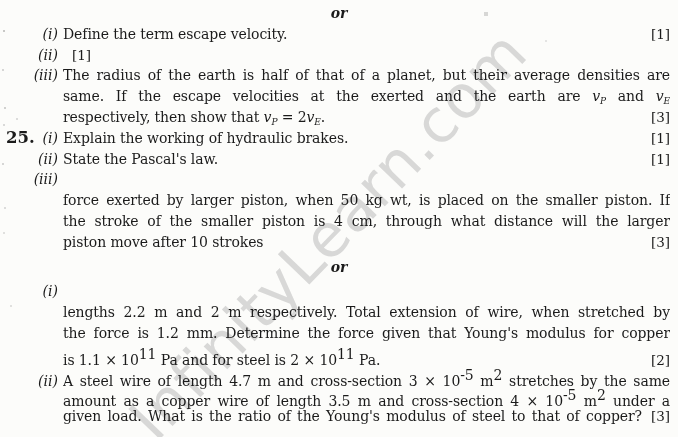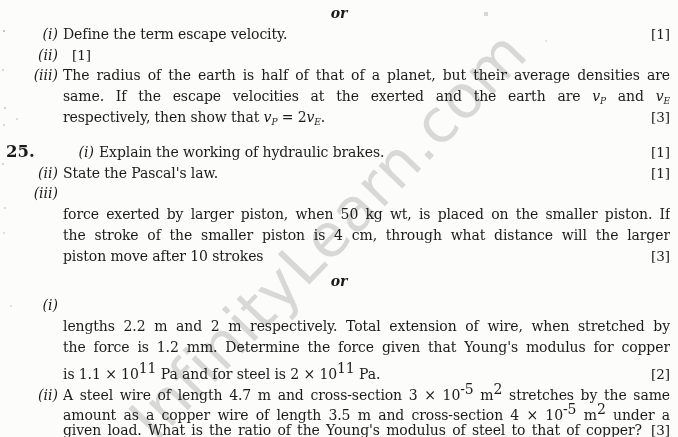--- a/index.html
+++ b/index.html
@@ -28,21 +28,21 @@
       14px 118px 0 0 rgba(80,80,80,.18),
       0px 163px 0 0 rgba(80,80,80,.22),
       2px 207px 0 0 rgba(80,80,80,.18),
       1px 232px 0 0 rgba(80,80,80,.16),
       8px 305px 0 0 rgba(80,80,80,.16),
       483px 13px 0 1px rgba(120,120,120,.28),
       543px 40px 0 0 rgba(120,120,120,.18);
   }
   .content{position:relative;z-index:1;padding:3px 8px 0 0;}
   .line{position:relative;display:flex;align-items:baseline;height:20.8px;line-height:20.6px;}
-  .gap-lg{margin-top:14px;padding-left:36px;}
+  .gap-lg{}
   .gap-sm{margin-top:4px;}
   .gutter{
     flex:none;width:63px;box-sizing:border-box;
     text-align:right;padding-right:5px;font-style:italic;
   }
   .body{flex:1 1 auto;overflow:hidden;letter-spacing:-0.1px;}
   .body.fill{text-align:justify;text-align-last:justify;}
   .center-line .body{text-align:left;text-align-last:center;padding-left:8px;}
   .marks{flex:none;min-width:22px;text-align:right;font-size:13.5px;padding-left:6px;}
   .qnum{

